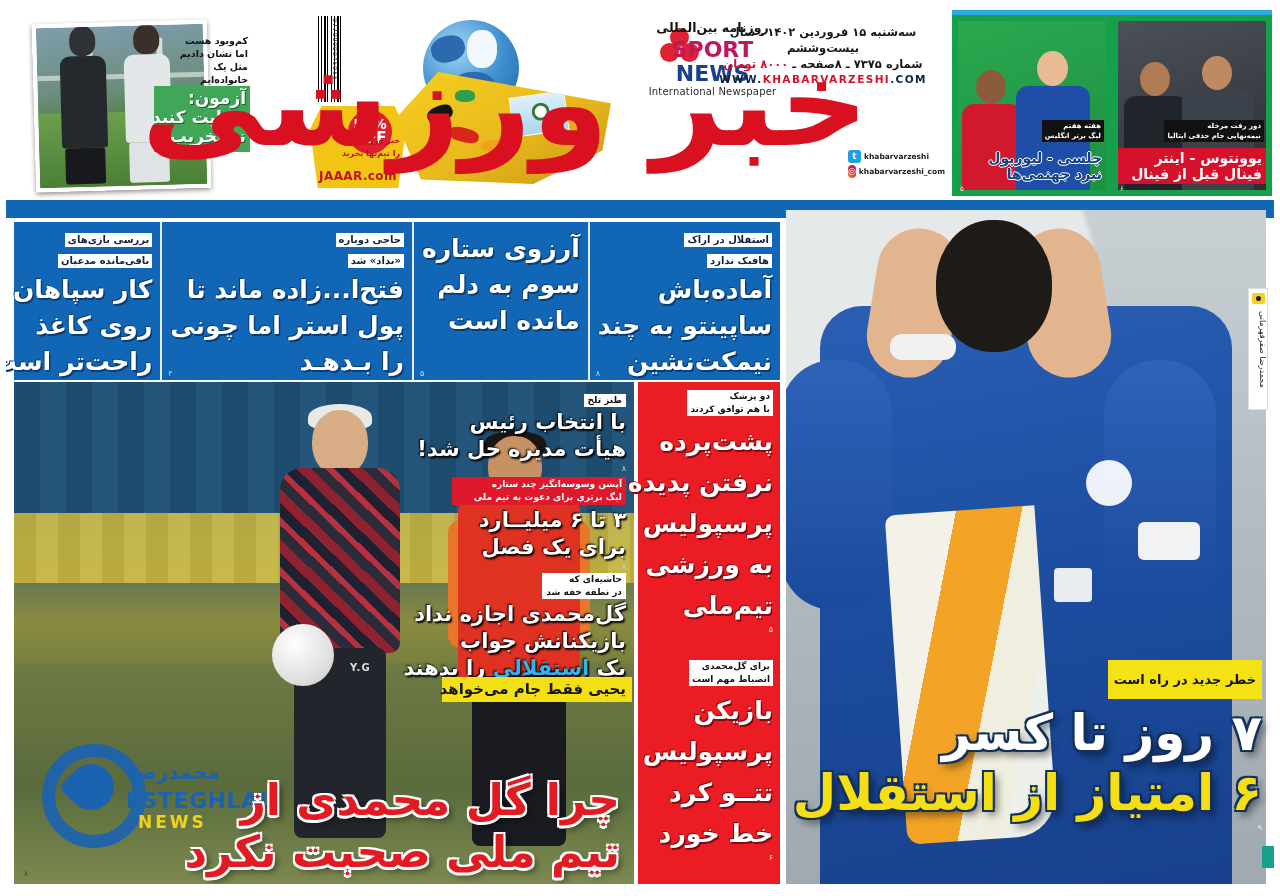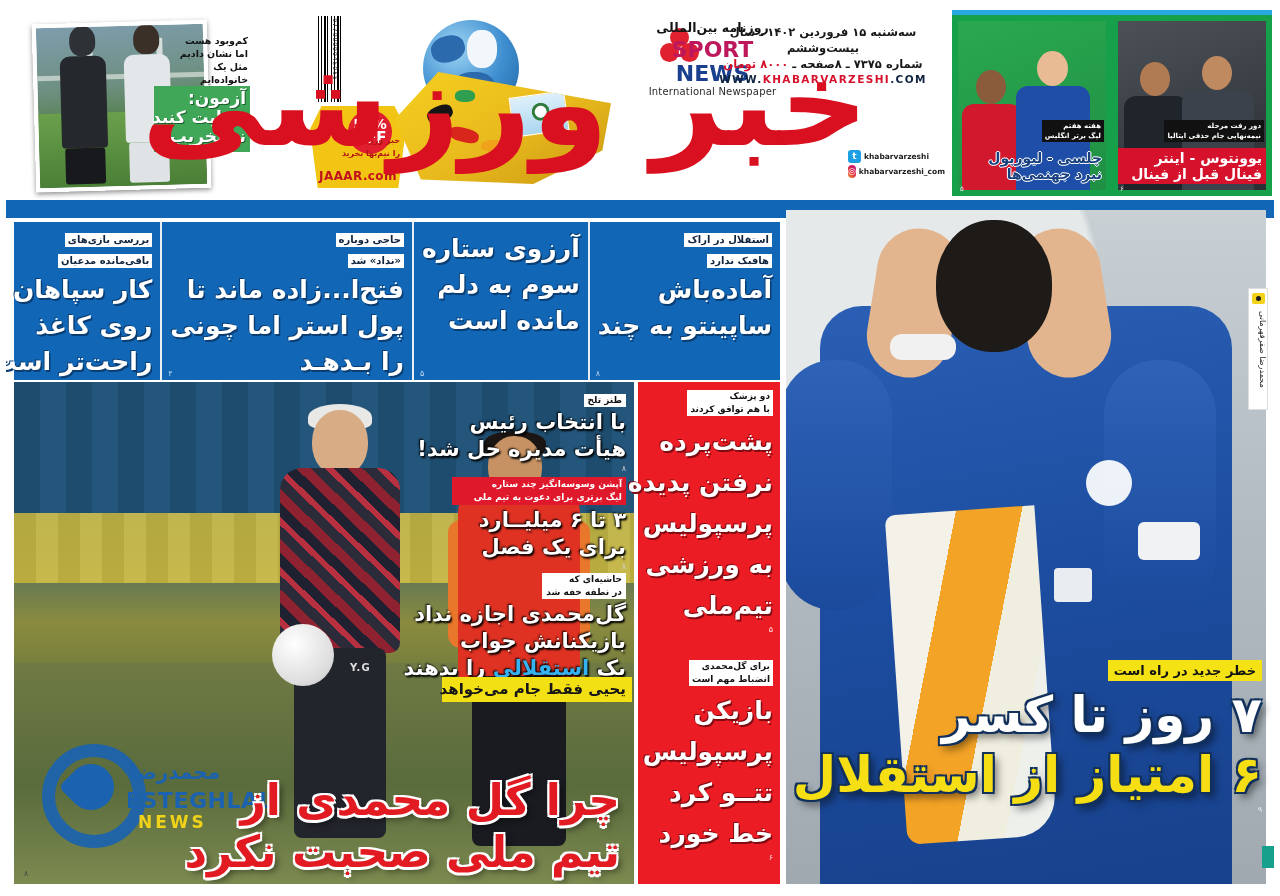--- a/index.html
+++ b/index.html
@@ -249,21 +249,21 @@
   .rp-credit { position:absolute; left:1248px; top:288px; width:20px; height:122px;
      background:#fff; border:1px solid #ddd; }
   .rp-credit .cam { position:absolute; left:3px; top:4px; width:13px; height:11px; background:#f2d21a; border-radius:2px;}
   .rp-credit .cam::after{ content:""; position:absolute; left:4px; top:3px; width:5px;height:5px;border-radius:50%;background:#1b1b1b;}
   .rp-credit .vt { position:absolute; left:2px; top:22px; width:16px; font-size:8px; color:#222;
      writing-mode:vertical-rl; text-orientation:mixed; direction:rtl; white-space:nowrap; }
 
   .mainhead { position:absolute; left:792px; top:660px; width:470px; direction:rtl; text-align:right;
      padding-left:6px; }
   .mainhead .ylabel { display:inline-block; background:#f5e215; color:#131313; font-weight:bold;
-     font-size:13px; line-height:19px; padding:1px 6px; margin-bottom:4px; }
+     font-size:13px; line-height:19px; padding:10px 6px; margin-bottom:4px; }
   .mainhead .l1 { color:#ffffff; font-weight:bold; font-size:50px; line-height:60px; white-space:nowrap;
      text-shadow:2px 2px 0 #12305c, -2px -2px 0 #12305c, 2px -2px 0 #12305c, -2px 2px 0 #12305c, 4px 5px 8px rgba(0,0,0,.55);}
   .mainhead .l2 { color:#f5df14; font-weight:bold; font-size:50px; line-height:60px; white-space:nowrap;
      text-shadow:2px 2px 0 #12305c, -2px -2px 0 #12305c, 2px -2px 0 #12305c, -2px 2px 0 #12305c, 4px 5px 8px rgba(0,0,0,.55);}
   .mainhead .pg { font-size:8px; color:#eee; }
   .teal-tick { position:absolute; left:1262px; top:846px; width:14px; height:22px; background:#17a08c; }
   .frame-line { position:absolute; left:0; top:0; width:1280px; height:896px; border:6px solid #fff; pointer-events:none;}
 </style>
 </head>
 <body>
@@ -416,20 +416,21 @@
   <div class="bluebar"></div>
 
   <div class="bluestrip">
     <div class="bcell">
       <div class="kick">
         <span>استقلال در اراک</span><br>
         <span>هافبک ندارد</span>
       </div>
       <div class="hl">آماده‌باش</div>
       <div class="hl">ساپینتو به چند</div>
+      <div class="hl">نیمکت‌نشین</div>
       <div class="pg">۸</div>
     </div>
     <div class="bcell">
       <div class="hl">آرزوی ستاره</div>
       <div class="hl">سوم به دلم</div>
       <div class="hl">مانده است</div>
       <div class="pg">۵</div>
     </div>
     <div class="bcell">
       <div class="kick">

